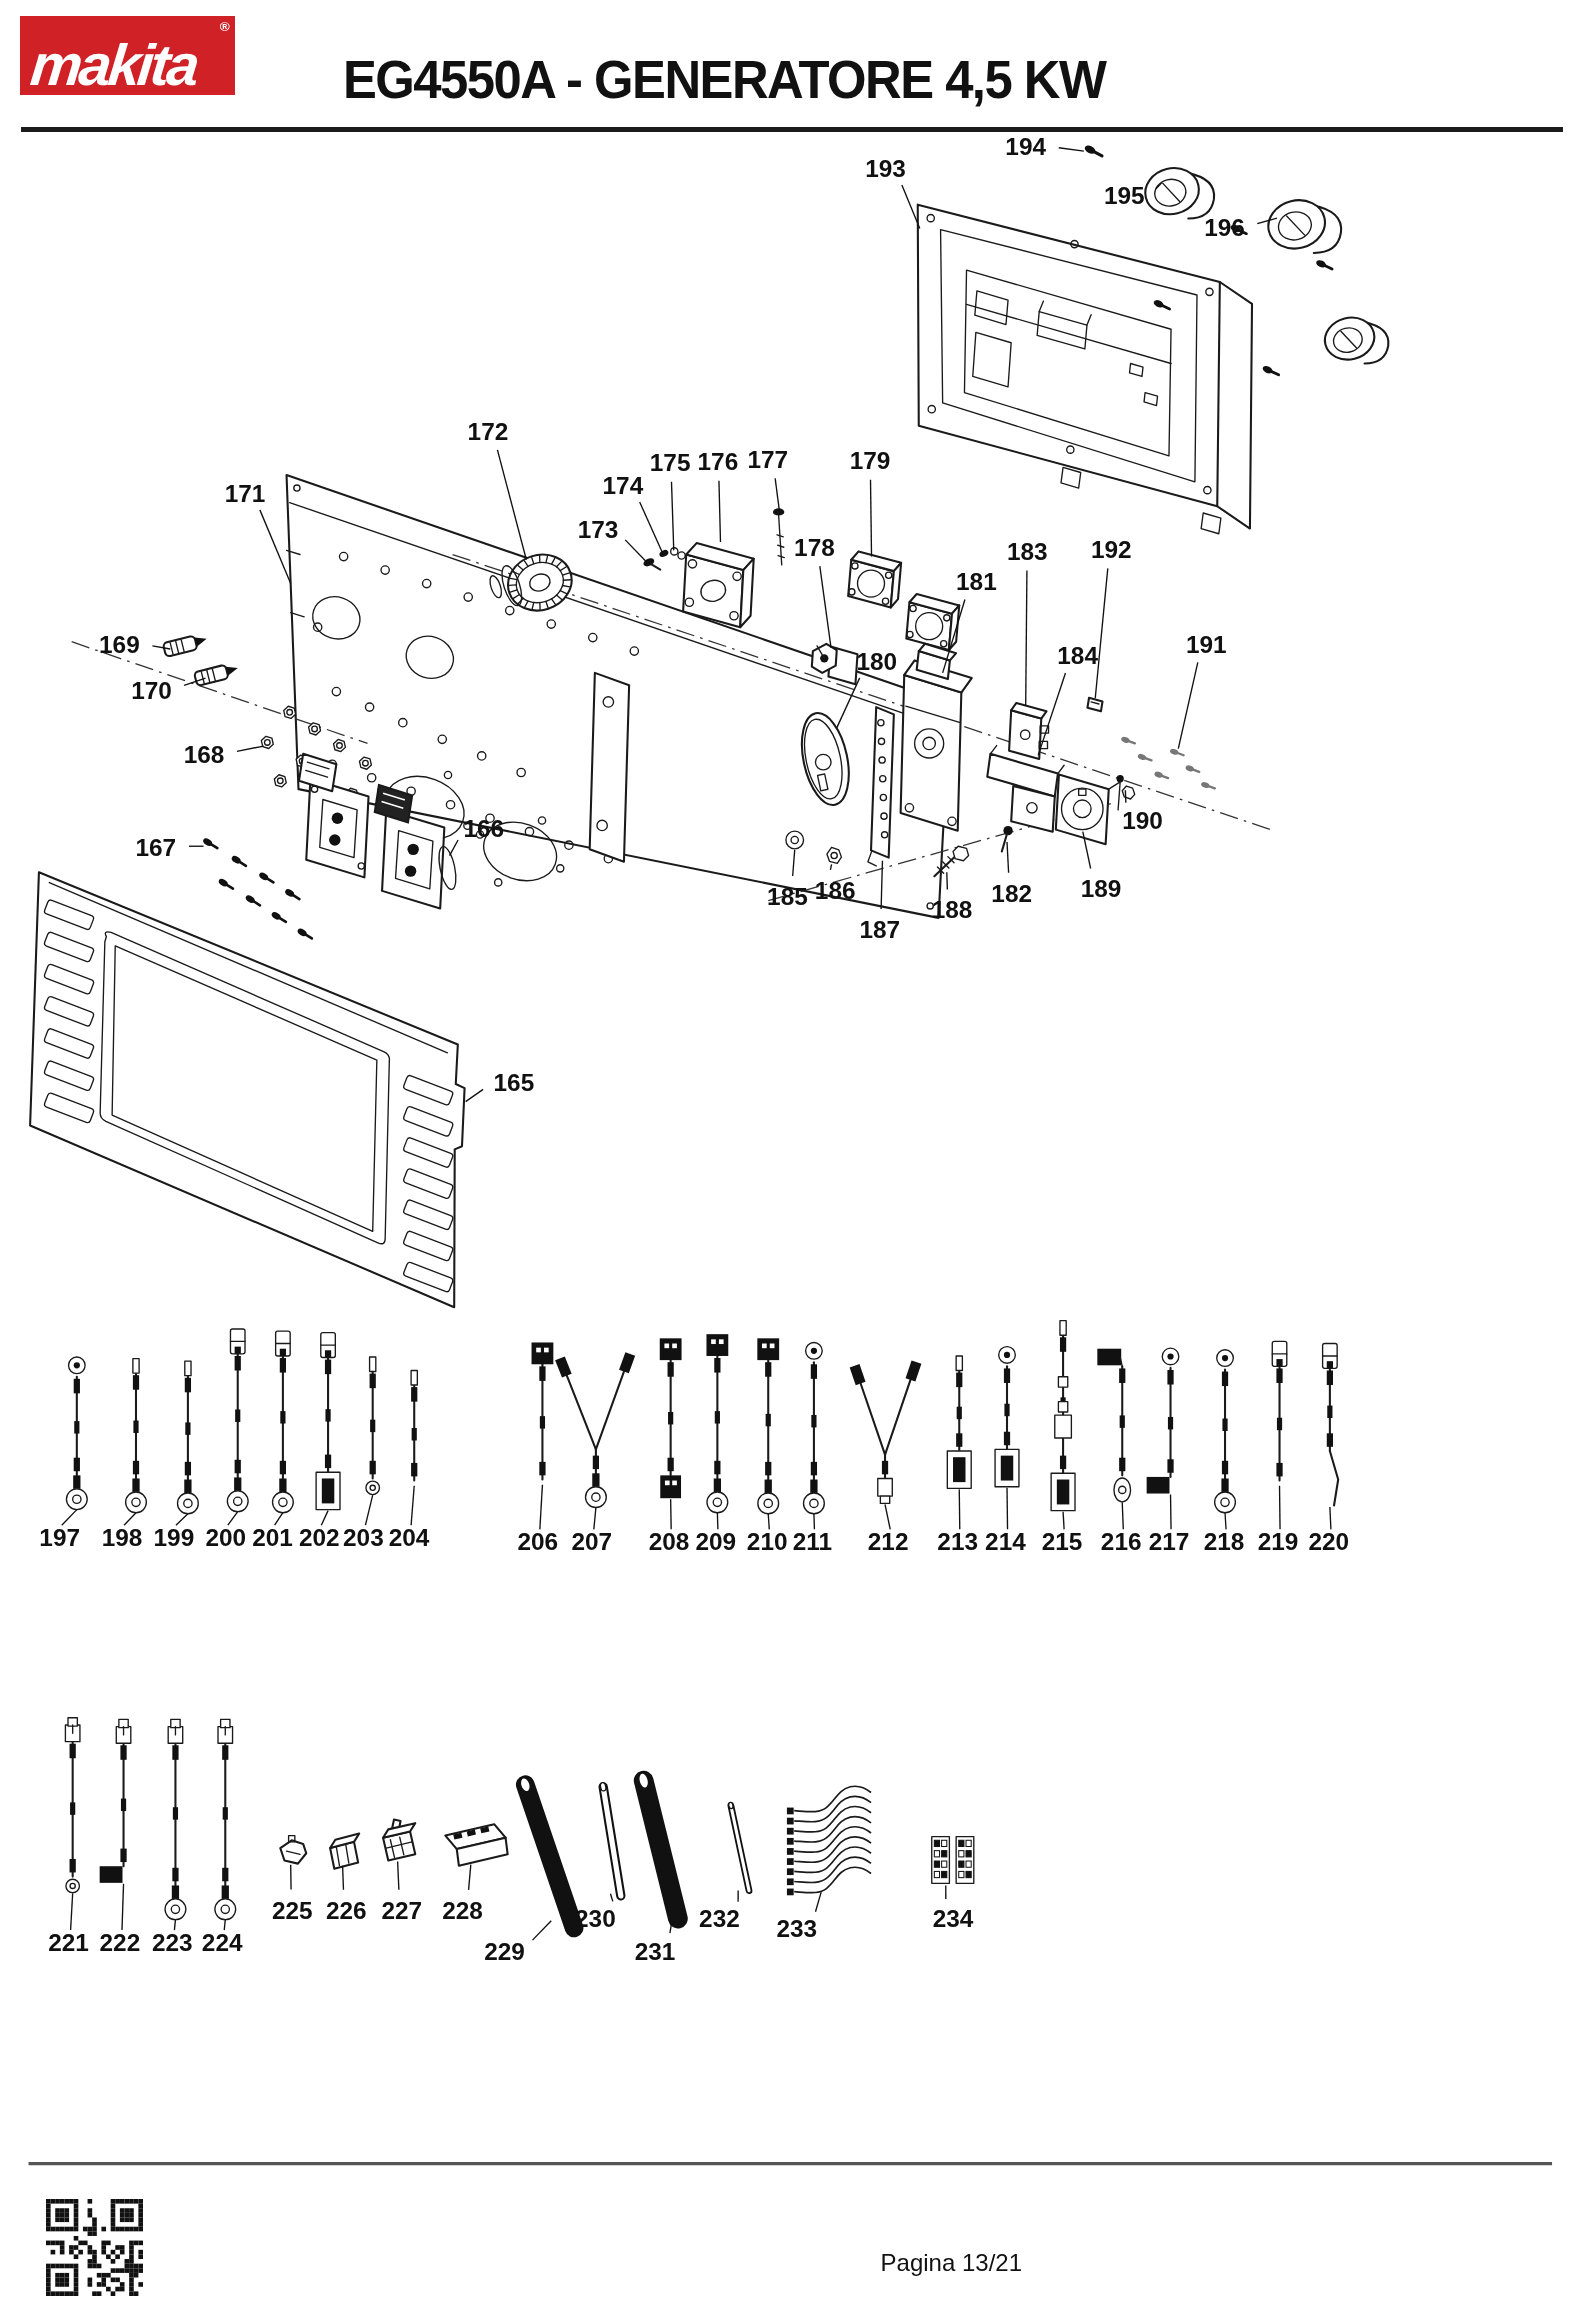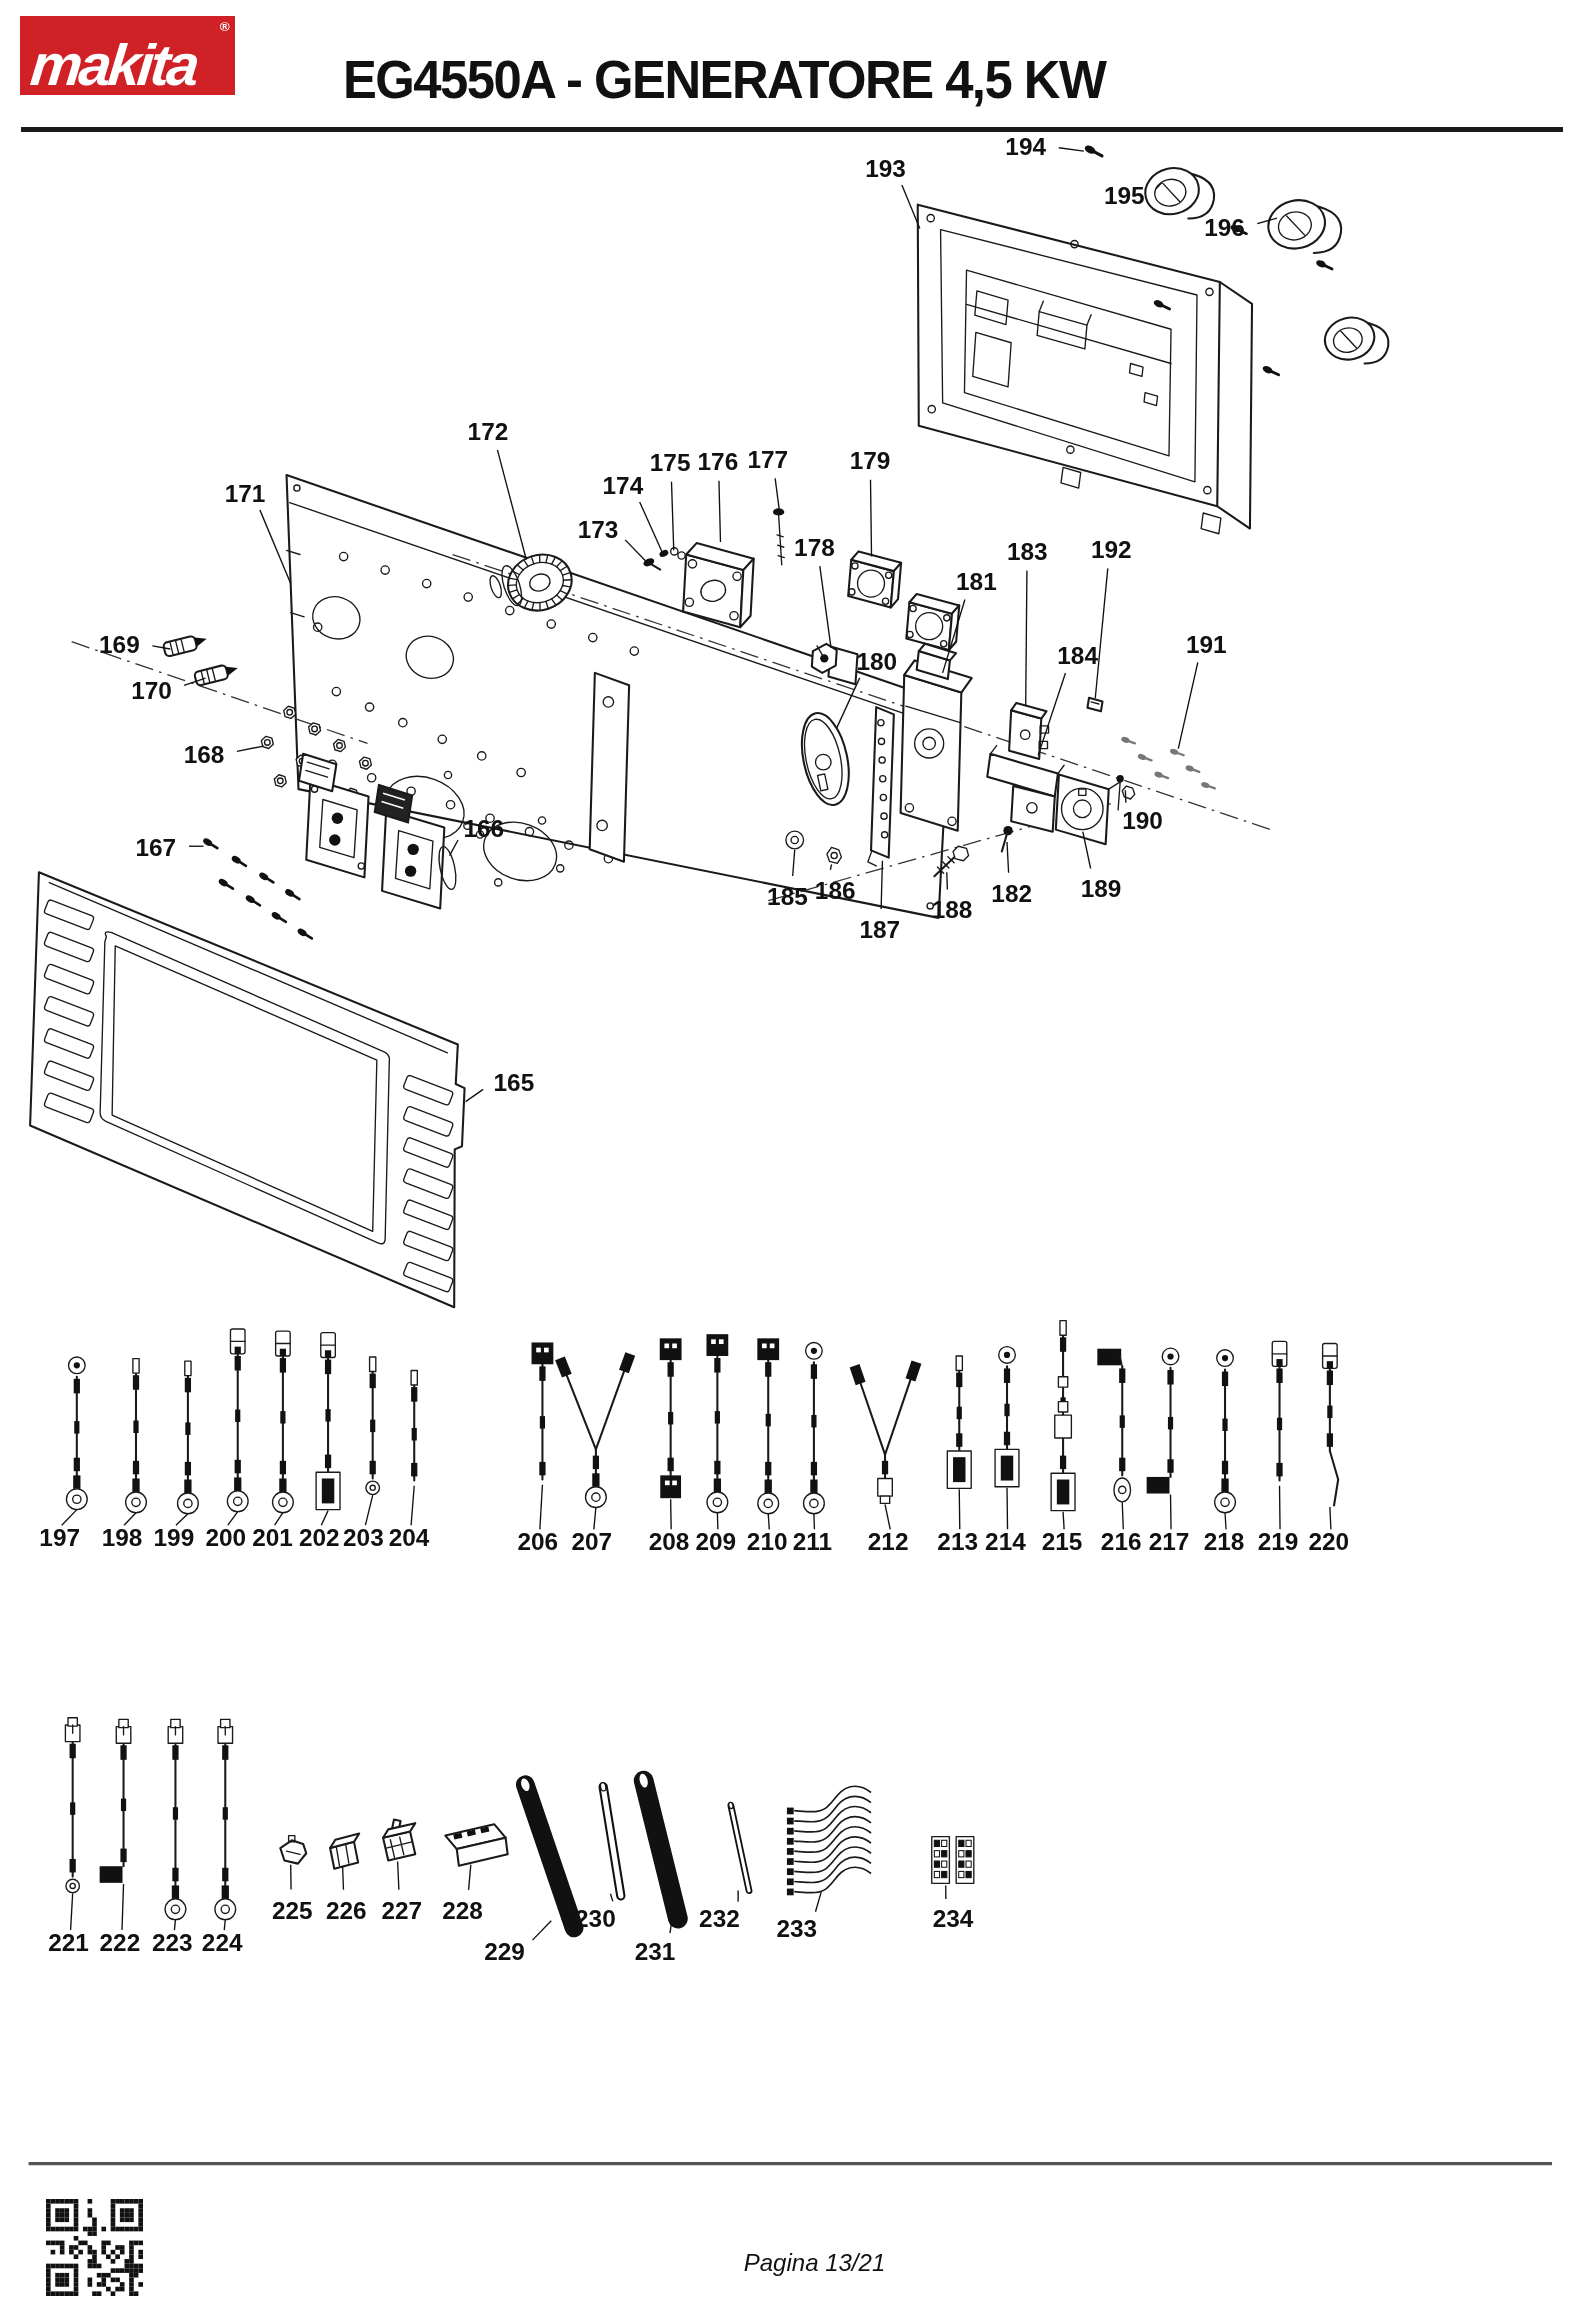--- a/index.html
+++ b/index.html
@@ -8,22 +8,22 @@
   
   .logo{position:absolute;left:20px;top:15.6px;width:215px;height:79px;overflow:visible;}
   .logo-box{position:absolute;inset:0;}
   .logo-script{position:absolute;left:11.4px;top:20px;font-size:58px;font-weight:bold;font-style:italic;
      color:#ffffff;letter-spacing:-3.1px;transform:skewX(-6deg);line-height:1;}
   .logo-reg{position:absolute;right:5.2px;top:3.1px;color:#ffffff;font-size:13.5px;font-weight:bold;}
   .title{position:absolute;left:343px;top:48px;font-size:54px;font-weight:bold;color:#111;
      letter-spacing:-1.6px;transform:scaleX(0.94);transform-origin:left;white-space:nowrap;}
   .rule{position:absolute;left:21px;top:127px;width:1542px;height:4.7px;background:#1b1b1b;}
   
-  .pagenum{position:absolute;left:607px;top:2249px;width:415px;text-align:center;
-     font-size:24px;font-style:italic;color:#111;}
+  .pagenum{position:absolute;left:607px;top:2249px;width:415px;text-align:right;
+     font-size:24px;color:#111;}
   #diagram-svg{position:absolute;left:0;top:0;}
   #qr-svg{position:absolute;left:46px;top:2199px;}
   
   .ln{fill:none;stroke:#1a1a1a;stroke-width:4;stroke-linejoin:round;stroke-linecap:round;}
   .ln2{fill:none;stroke:#1a1a1a;stroke-width:2.6;stroke-linejoin:round;stroke-linecap:round;}
   .lnw{fill:#ffffff;stroke:#1a1a1a;stroke-width:4;stroke-linejoin:round;}
   .lnw2{fill:#ffffff;stroke:#1a1a1a;stroke-width:2.6;stroke-linejoin:round;}
   .fillk{fill:#111;stroke:none;}
   .lbl{font-family:"Liberation Sans",sans-serif;font-size:47px;font-weight:bold;fill:#111;}
   .leader{stroke:#111;stroke-width:2.6;fill:none;}

